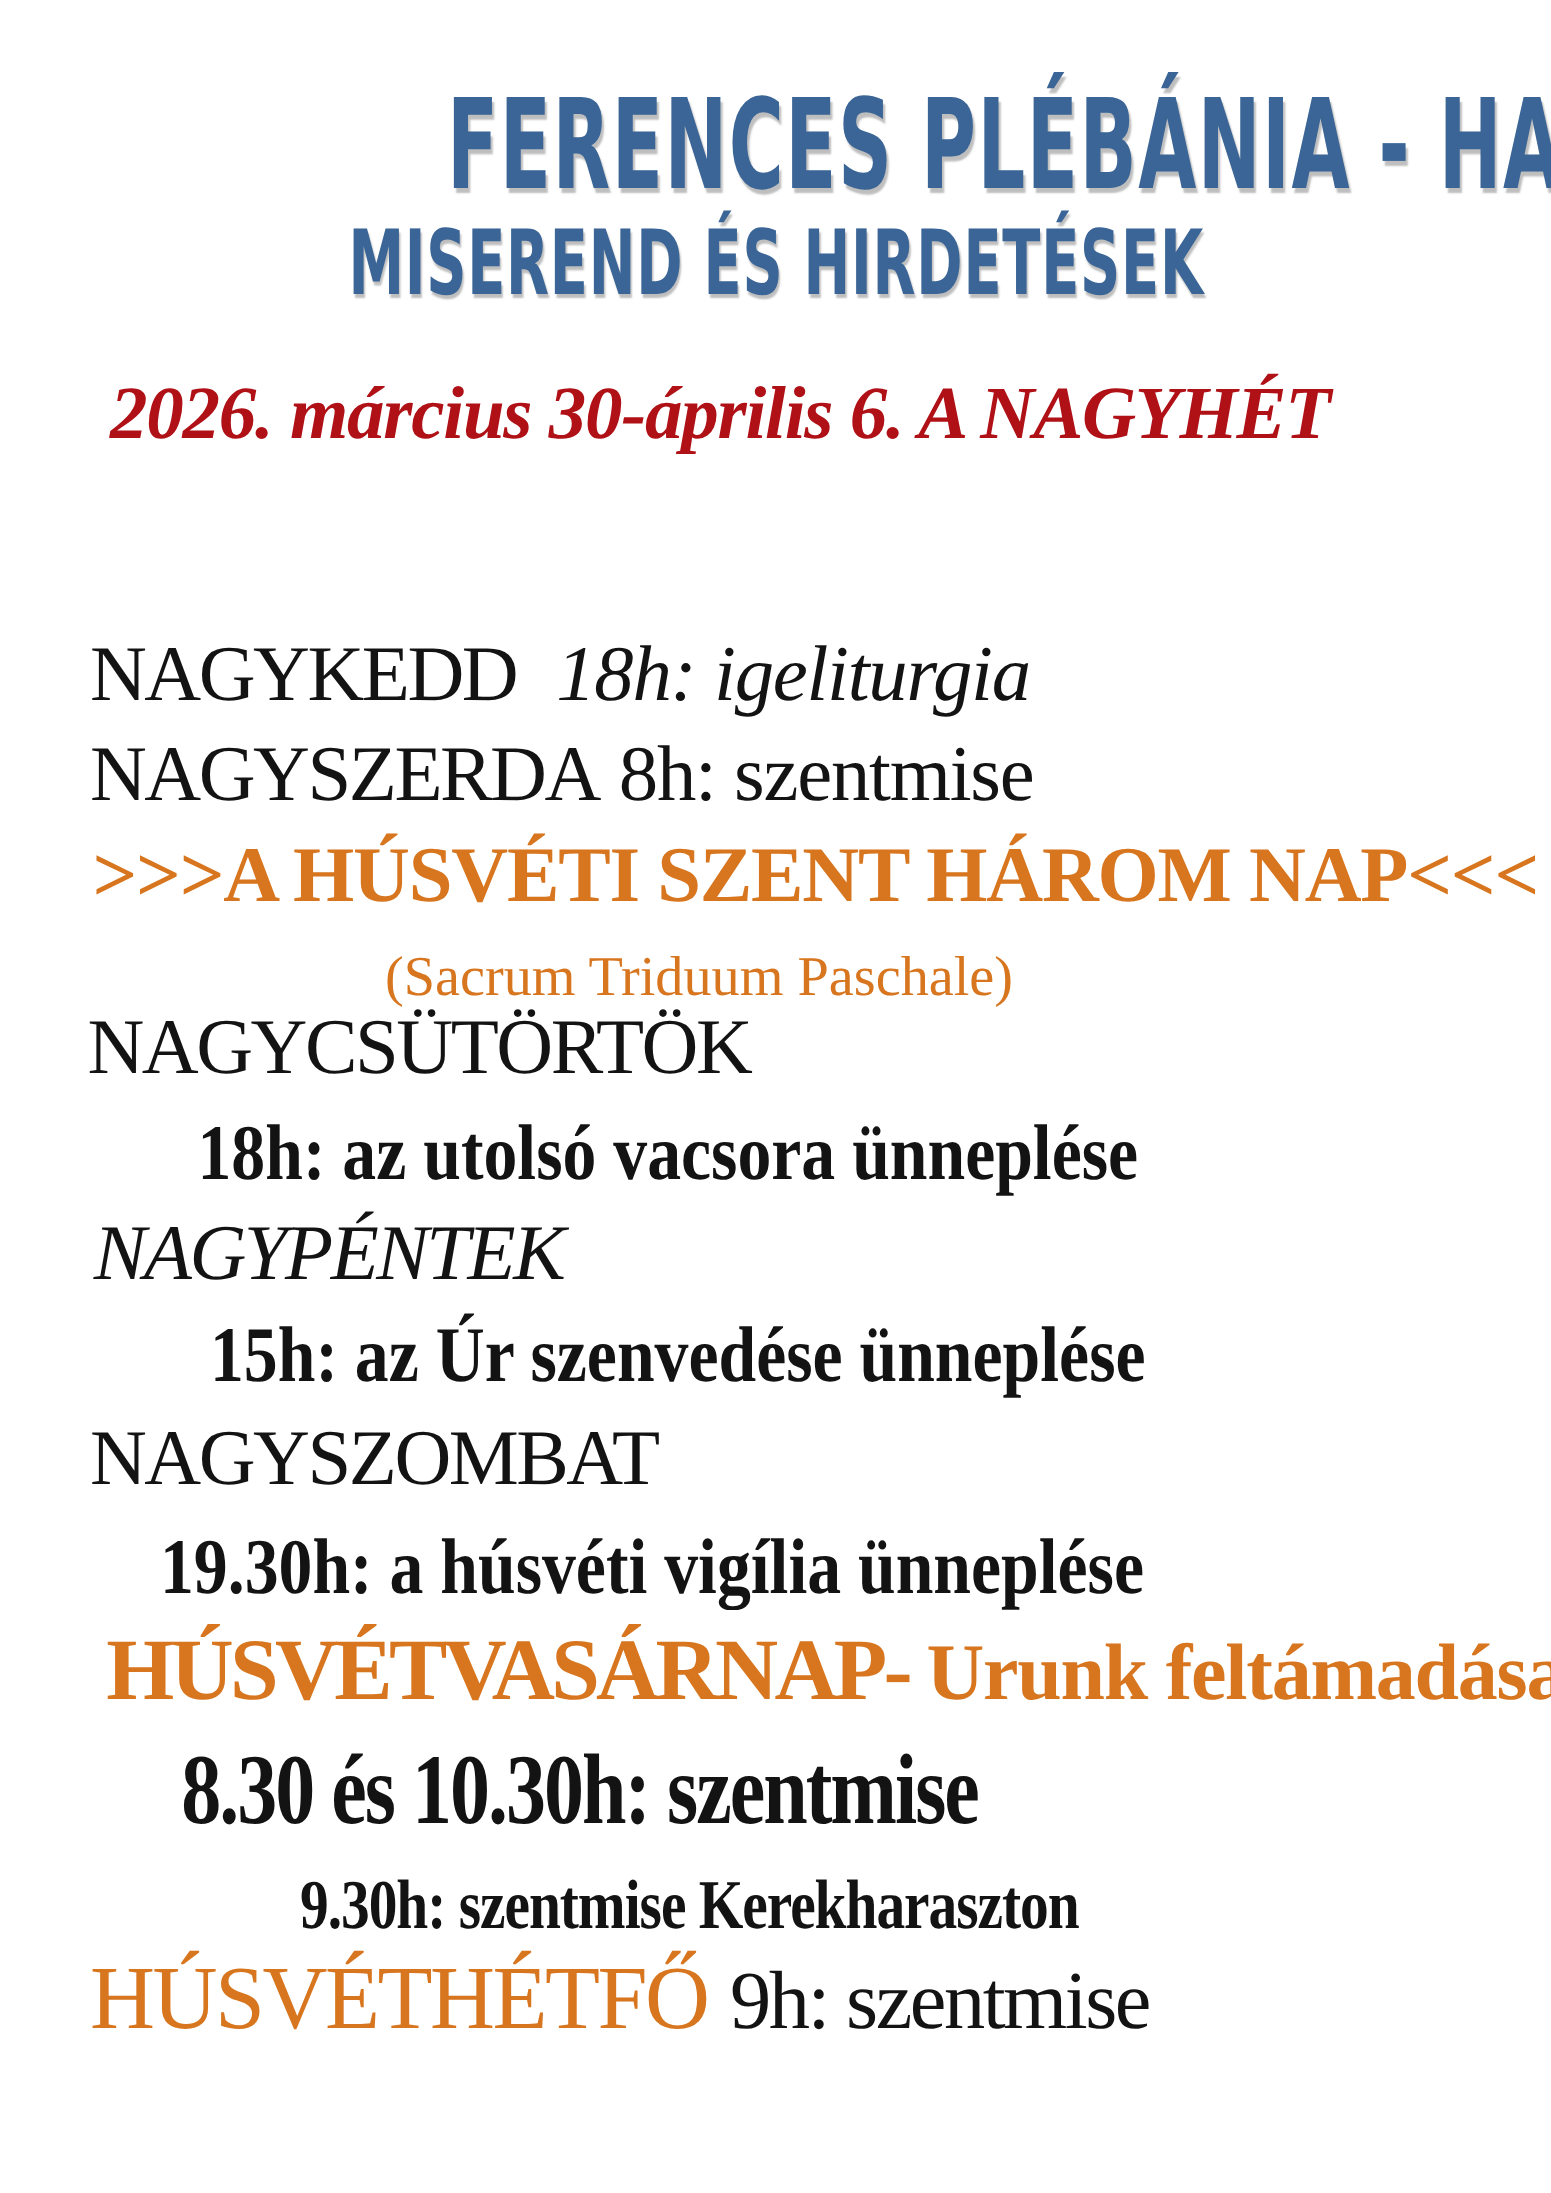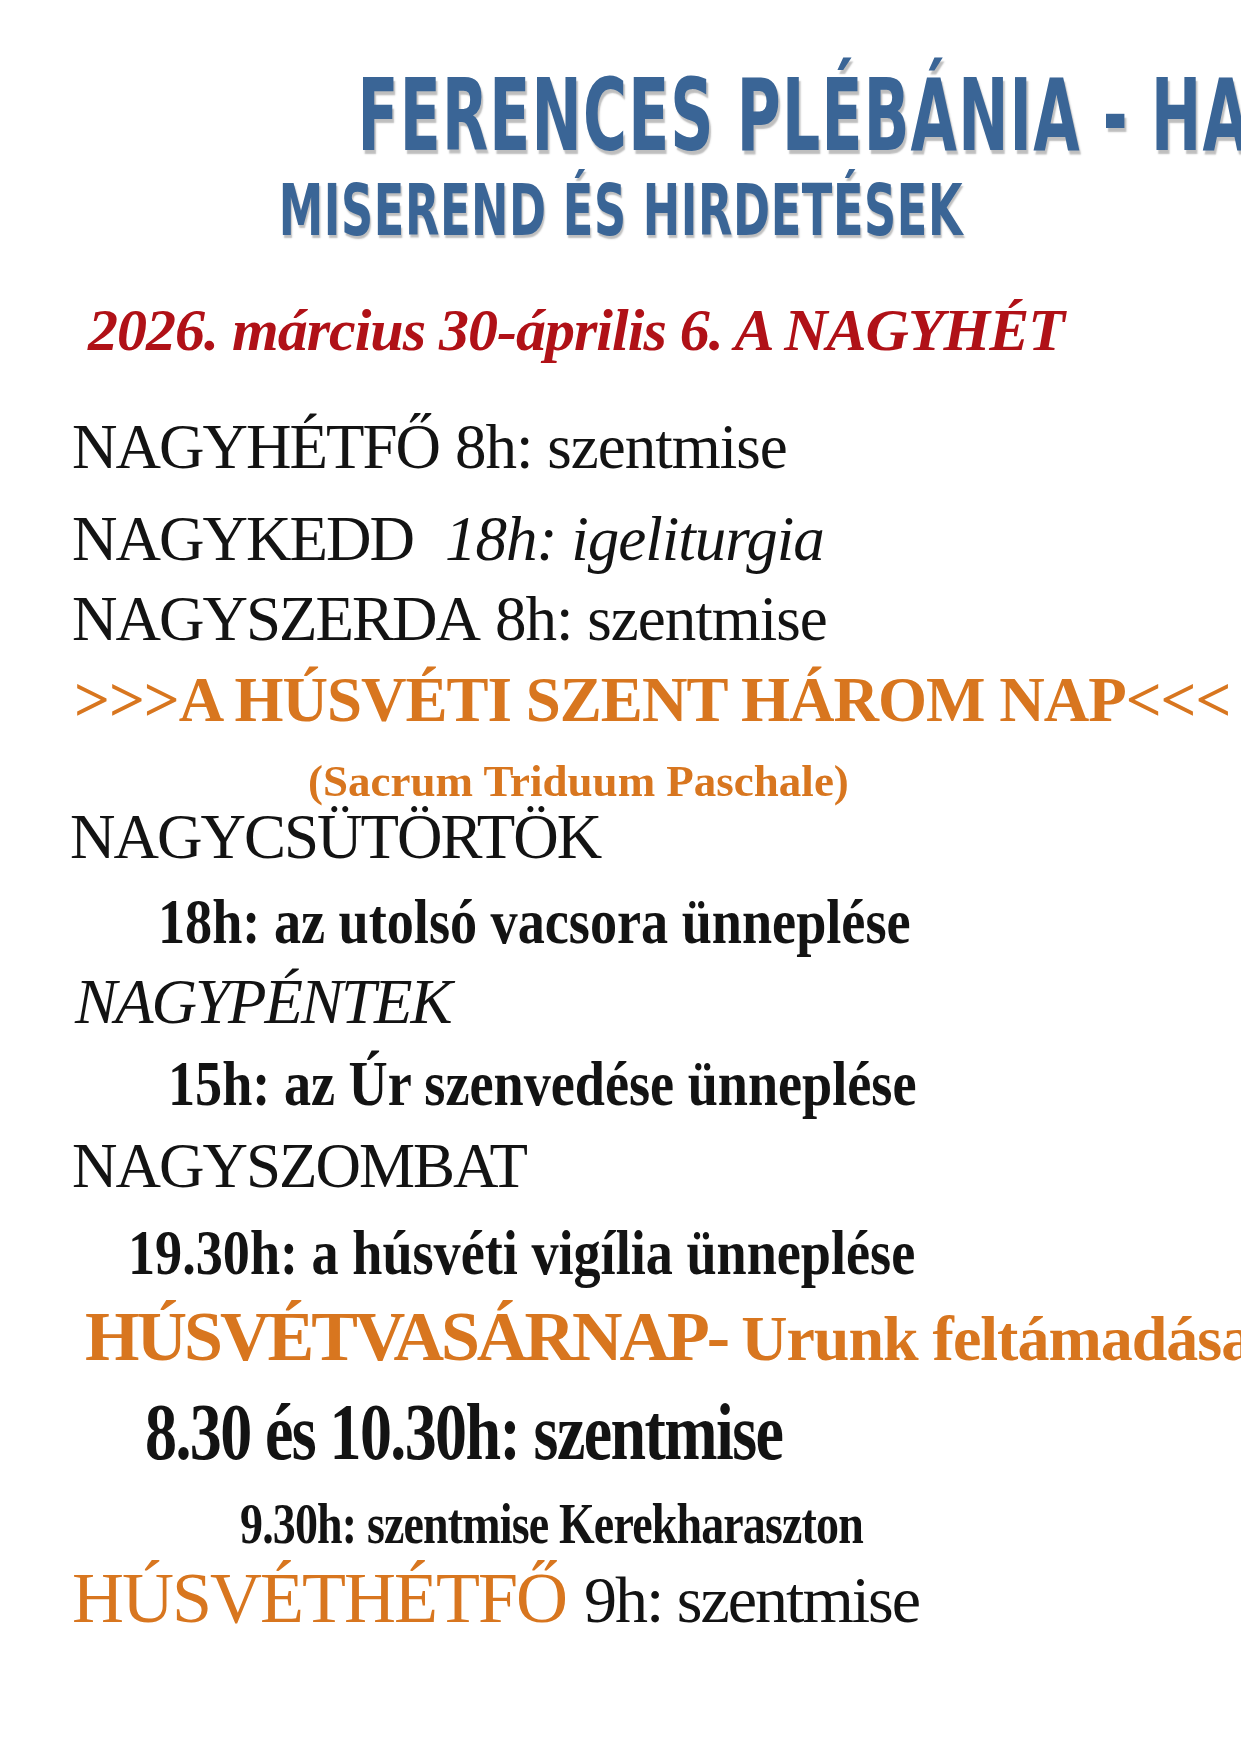--- a/index.html
+++ b/index.html
@@ -57,21 +57,21 @@
   .info{font-size:63px;}
   .bold{font-weight:bold;}
   .italic{font-style:italic;margin-left:16px;}
   .narrow{display:inline-block;transform:scaleX(0.86);transform-origin:0 50%;}
 
   .triduum-heading{
     font-weight:bold;font-size:63px;letter-spacing:-1px;
     color:var(--accent-orange);
   }
   .triduum-latin{
-    font-weight:bold;font-size:45px;letter-spacing:0;
+    font-weight:normal;font-size:45px;letter-spacing:0;
     color:var(--accent-orange);
   }
   .big-masses{
     font-weight:bold;font-size:80px;letter-spacing:-2px;
   }
   .kerek{
     font-weight:bold;font-size:56px;letter-spacing:-1px;
   }
   .sunday-day{
     font-weight:bold;font-size:70px;letter-spacing:-3px;
@@ -96,23 +96,20 @@
 
   <div class="line title-row" style="top:66px;">
     <span class="title-main-text">FERENCES PLÉBÁNIA - HATVAN</span>
   </div>
   <div class="line title-row" style="top:174px;">
     <span class="title-sub-text">MISEREND ÉS HIRDETÉSEK</span>
   </div>
 
   <div class="line week-heading" style="top:276px;left:88px;margin-top:24px;">2026. március 30-április 6. A NAGYHÉT</div>
 
-  <div class="line day" style="top:416px;left:72px;">
-    <span class="day-name">NAGYHÉTFŐ</span><span class="info">8h: szentmise</span>
-  </div>
 
   <div class="line day" style="top:508px;left:72px;">
     <span class="day-name">NAGYKEDD</span><span class="info italic">18h: igeliturgia</span>
   </div>
 
   <div class="line day" style="top:588px;left:72px;">
     <span class="day-name">NAGYSZERDA</span><span class="info">8h: szentmise</span>
   </div>
 
   <div class="line triduum-heading" style="top:669px;left:74px;">&gt;&gt;&gt;A HÚSVÉTI SZENT HÁROM NAP&lt;&lt;&lt;</div>

